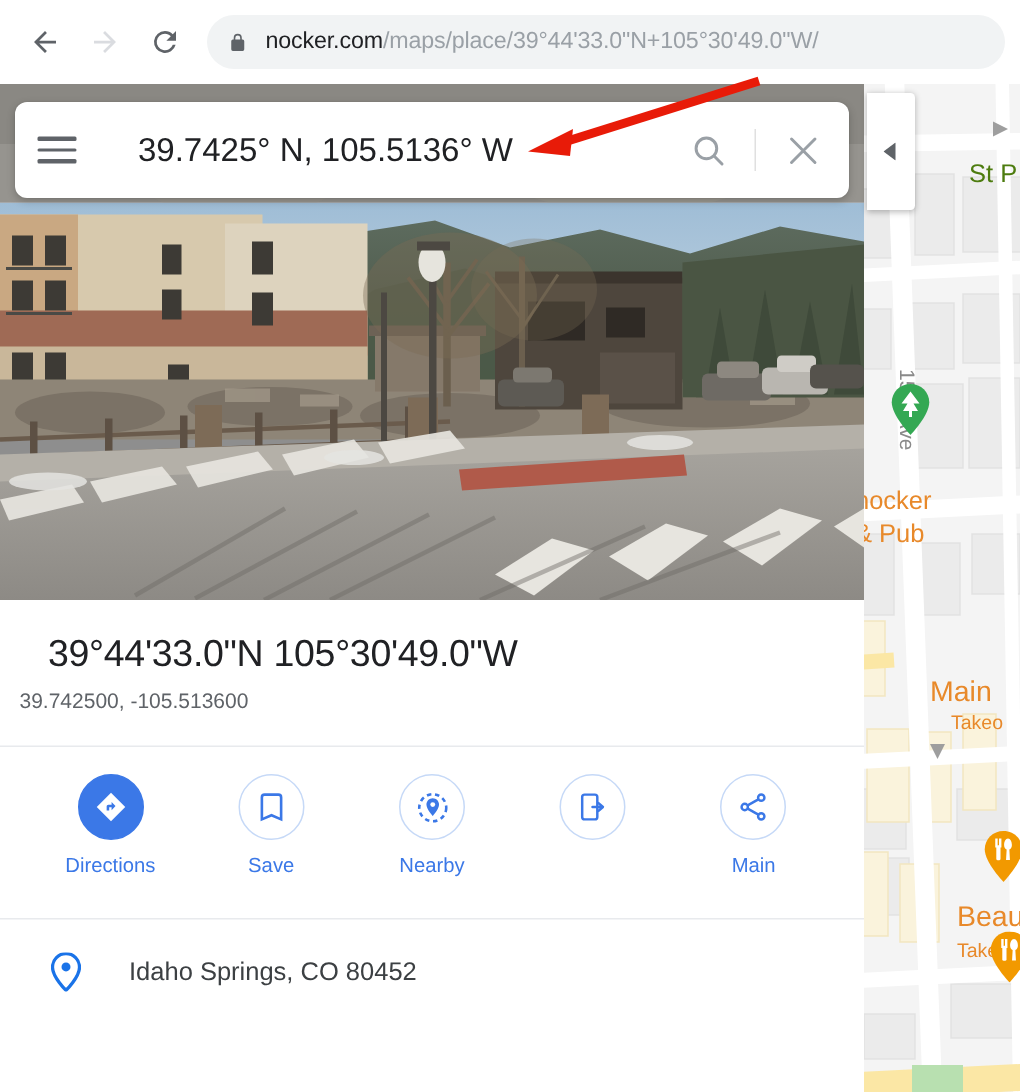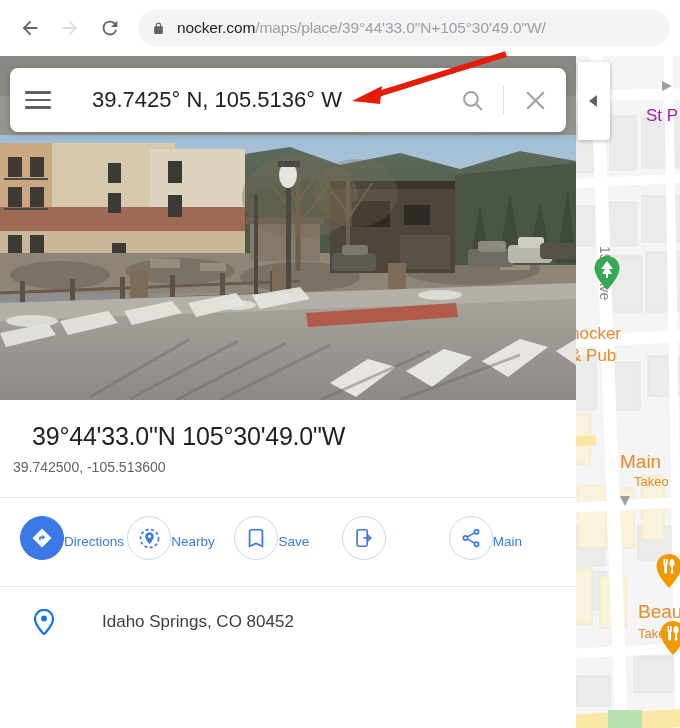--- a/index.html
+++ b/index.html
@@ -37,21 +37,21 @@
   .url-text .host { color: #202124; }
 
   
   .map-pane {
     position: absolute; left: 576px; top: 56px; width: 104px; height: 672px;
     background: #f2f2f2; overflow: hidden;
   }
   .map-svg { position: absolute; left: 0; top: 0; }
   .map-label {
     position: absolute; font-family: "Liberation Sans", sans-serif;
-    color: #a21caf; white-space: nowrap; pointer-events: none;
+    color: #4d7c0f; white-space: nowrap; pointer-events: none;
   }
   .lbl-hall { left: -16px; top: 20px; font-size: 15px; }
   .lbl-stp  { left: 70px; top: 50px;  font-size: 17px; }
   .lbl-15th { left: 37px; top: 190px; font-size: 14px;
               transform: rotate(90deg); transform-origin: left top; color: #8a8a8a; }
   .lbl-main { left: 44px; top: 395px; font-size: 19px; color: #e8892a; font-weight: 400; }
   .lbl-main-sub { left: 58px; top: 418px; font-size: 13px; color: #e8892a; }
   .lbl-knocker { left: -6px; top: 268px; font-size: 17px; color: #e8892a; }
   .lbl-knocker2 { left: -6px; top: 290px; font-size: 17px; color: #e8892a; }
   .lbl-beau { left: 62px; top: 545px; font-size: 19px; color: #e8892a; }
@@ -90,40 +90,40 @@
   .place-sub {
     font-size: 14px; color: #5f6368; padding: 8px 0 0 13px;
   }
   .divider { height: 1px; background: #e8eaed; margin-top: 22px; }
 
   .actions {
     display: flex; align-items: flex-start;
     padding: 18px 20px 0 20px;
   }
   .action {
-    flex: 1 1 0; display: flex; flex-direction: row; align-items: center;
+    flex: 1 1 0; display: flex; flex-direction: column; align-items: center;
     text-align: center;
   }
   .action-circle {
     width: 44px; height: 44px; border-radius: 50%;
     border: 1px solid #c6d9f7; background: #ffffff;
     display: flex; align-items: center; justify-content: center;
   }
   .action-circle.filled { background: #3b78e7; border-color: #3b78e7; }
   .action-label {
     margin-top: 9px; font-size: 13.5px; color: #3b78e7; line-height: 1.25;
     max-width: 92px;
   }
 
   .addr-divider { height: 1px; background: #e8eaed; margin-top: 26px; }
   .addr-row {
     display: flex; align-items: center; padding: 22px 0 0 34px;
   }
   .addr-icon { flex: 0 0 26px; display: flex; align-items: center; }
-  .addr-text { margin-left: 42px; font-size: 17px; color: #3c4043; }
+  .addr-text { margin-left: 26px; font-size: 17px; color: #3c4043; }
 
   
   .search-card {
     position: absolute; left: 10px; top: 68px; width: 556px; height: 64px;
     background: #ffffff; border-radius: 8px;
     box-shadow: 0 2px 6px rgba(0,0,0,0.22), 0 0 1px rgba(0,0,0,0.12);
     display: flex; align-items: center; z-index: 50;
   }
   .hamburger { width: 56px; display: flex; flex-direction: column; align-items: center; gap: 5px; }
   .hamburger span { display: block; width: 26px; height: 2.6px; background: #5f6368; border-radius: 1px; }
@@ -445,36 +445,36 @@
           <svg width="24" height="24" viewBox="0 0 24 24">
             <path d="M12 2.5 21.5 12 12 21.5 2.5 12Z" fill="#ffffff"></path>
             <path d="M12.4 8.6v1.9h-2.1c-.7 0-1.2.5-1.2 1.2v2.6h1.7v-2.1h1.6v1.9l2.6-2.7z" fill="#3b78e7"></path>
           </svg>
         </div>
         <div class="action-label">Directions</div>
       </div>
 
       <div class="action">
         <div class="action-circle">
+          <svg width="22" height="22" viewBox="0 0 24 24">
+            <path d="M17 3H7a2 2 0 0 0-2 2v16l7-3 7 3V5a2 2 0 0 0-2-2z" fill="none" stroke="#3b78e7" stroke-width="1.9"></path>
+          </svg>
+        </div>
+        <div class="action-label">Save</div>
+      </div>
+
+      <div class="action">
+        <div class="action-circle">
           <svg width="23" height="23" viewBox="0 0 24 24">
             <circle cx="12" cy="12" r="9.4" fill="none" stroke="#3b78e7" stroke-width="1.8" stroke-dasharray="3.1 2.6"></circle>
             <path d="M12 5.4c-2.4 0-4.4 2-4.4 4.4 0 3.3 4.4 8 4.4 8s4.4-4.7 4.4-8c0-2.4-2-4.4-4.4-4.4z" fill="#3b78e7"></path>
             <circle cx="12" cy="9.8" r="1.7" fill="#ffffff"></circle>
           </svg>
         </div>
         <div class="action-label">Nearby</div>
-      </div>
-
-      <div class="action">
-        <div class="action-circle">
-          <svg width="22" height="22" viewBox="0 0 24 24">
-            <path d="M17 3H7a2 2 0 0 0-2 2v16l7-3 7 3V5a2 2 0 0 0-2-2z" fill="none" stroke="#3b78e7" stroke-width="1.9"></path>
-          </svg>
-        </div>
-        <div class="action-label">Save</div>
       </div>
 
       <div class="action">
         <div class="action-circle">
           <svg width="22" height="22" viewBox="0 0 24 24">
             <rect x="4.5" y="3" width="11" height="18" rx="1.8" fill="none" stroke="#3b78e7" stroke-width="1.8"></rect>
             <path d="M12 12h7m-2.6-2.8L19.6 12l-3.2 2.8" fill="none" stroke="#3b78e7" stroke-width="1.8" stroke-linecap="round" stroke-linejoin="round"></path>
           </svg>
         </div>
       </div>

